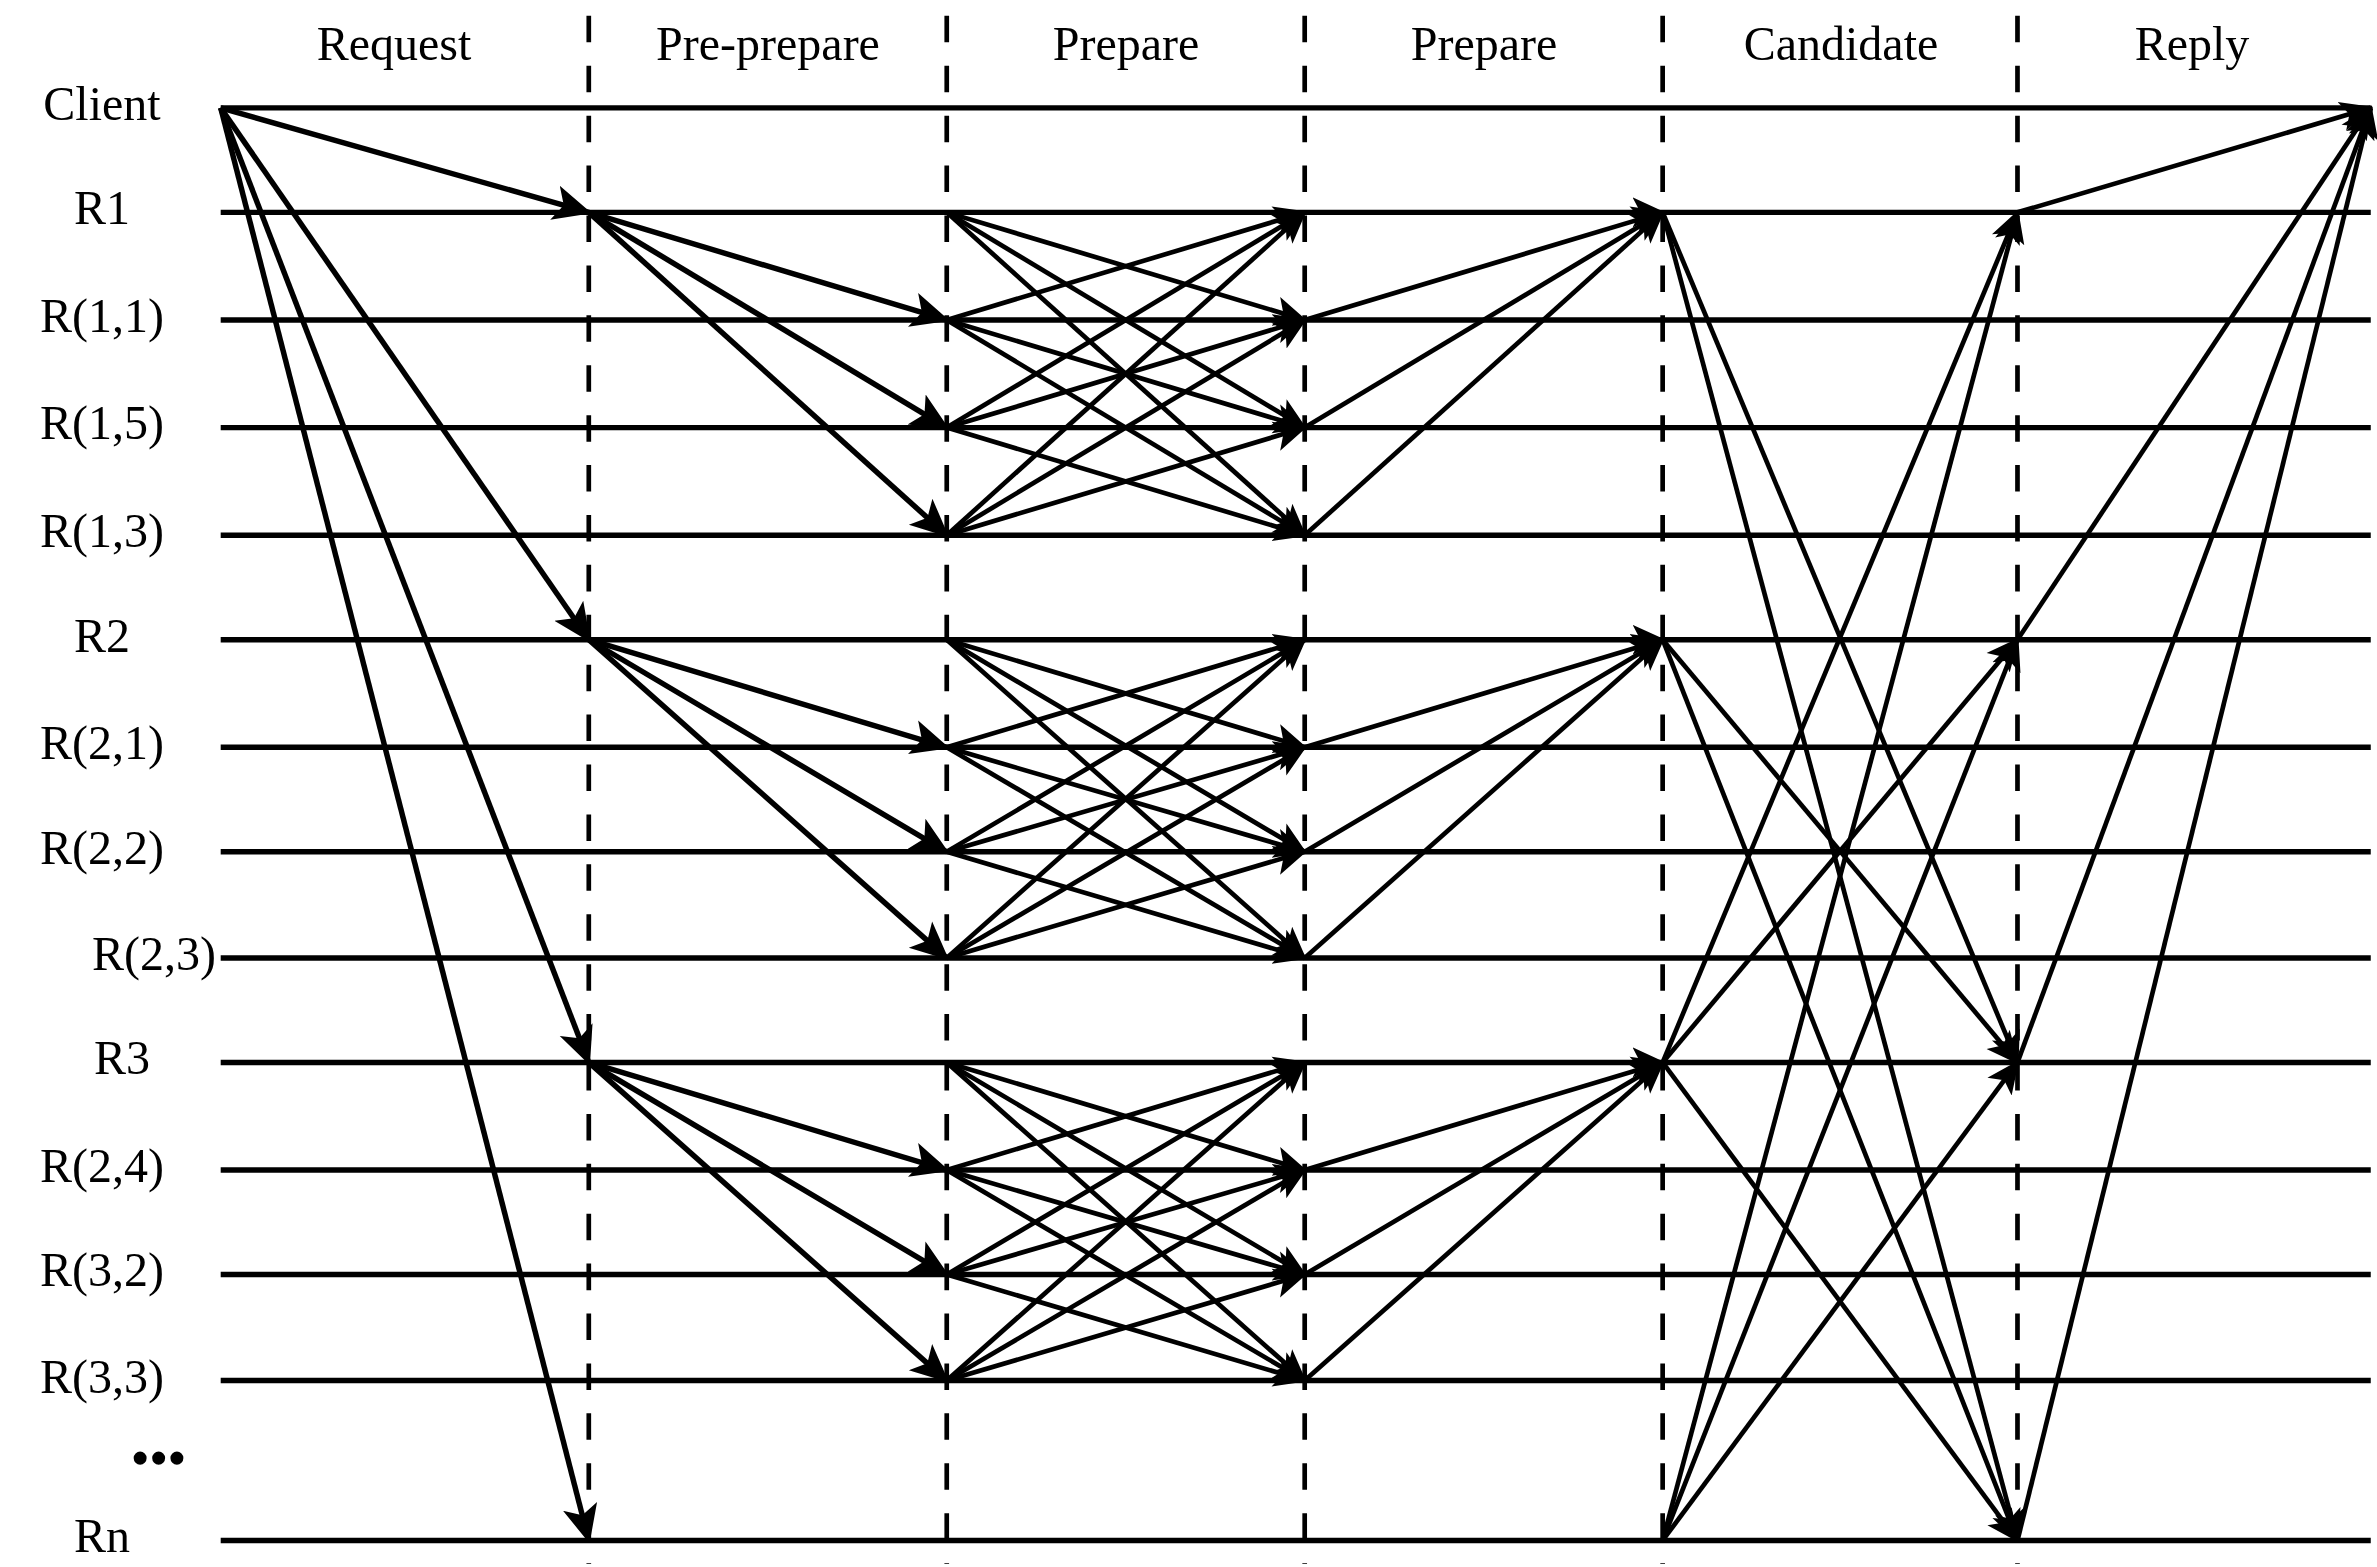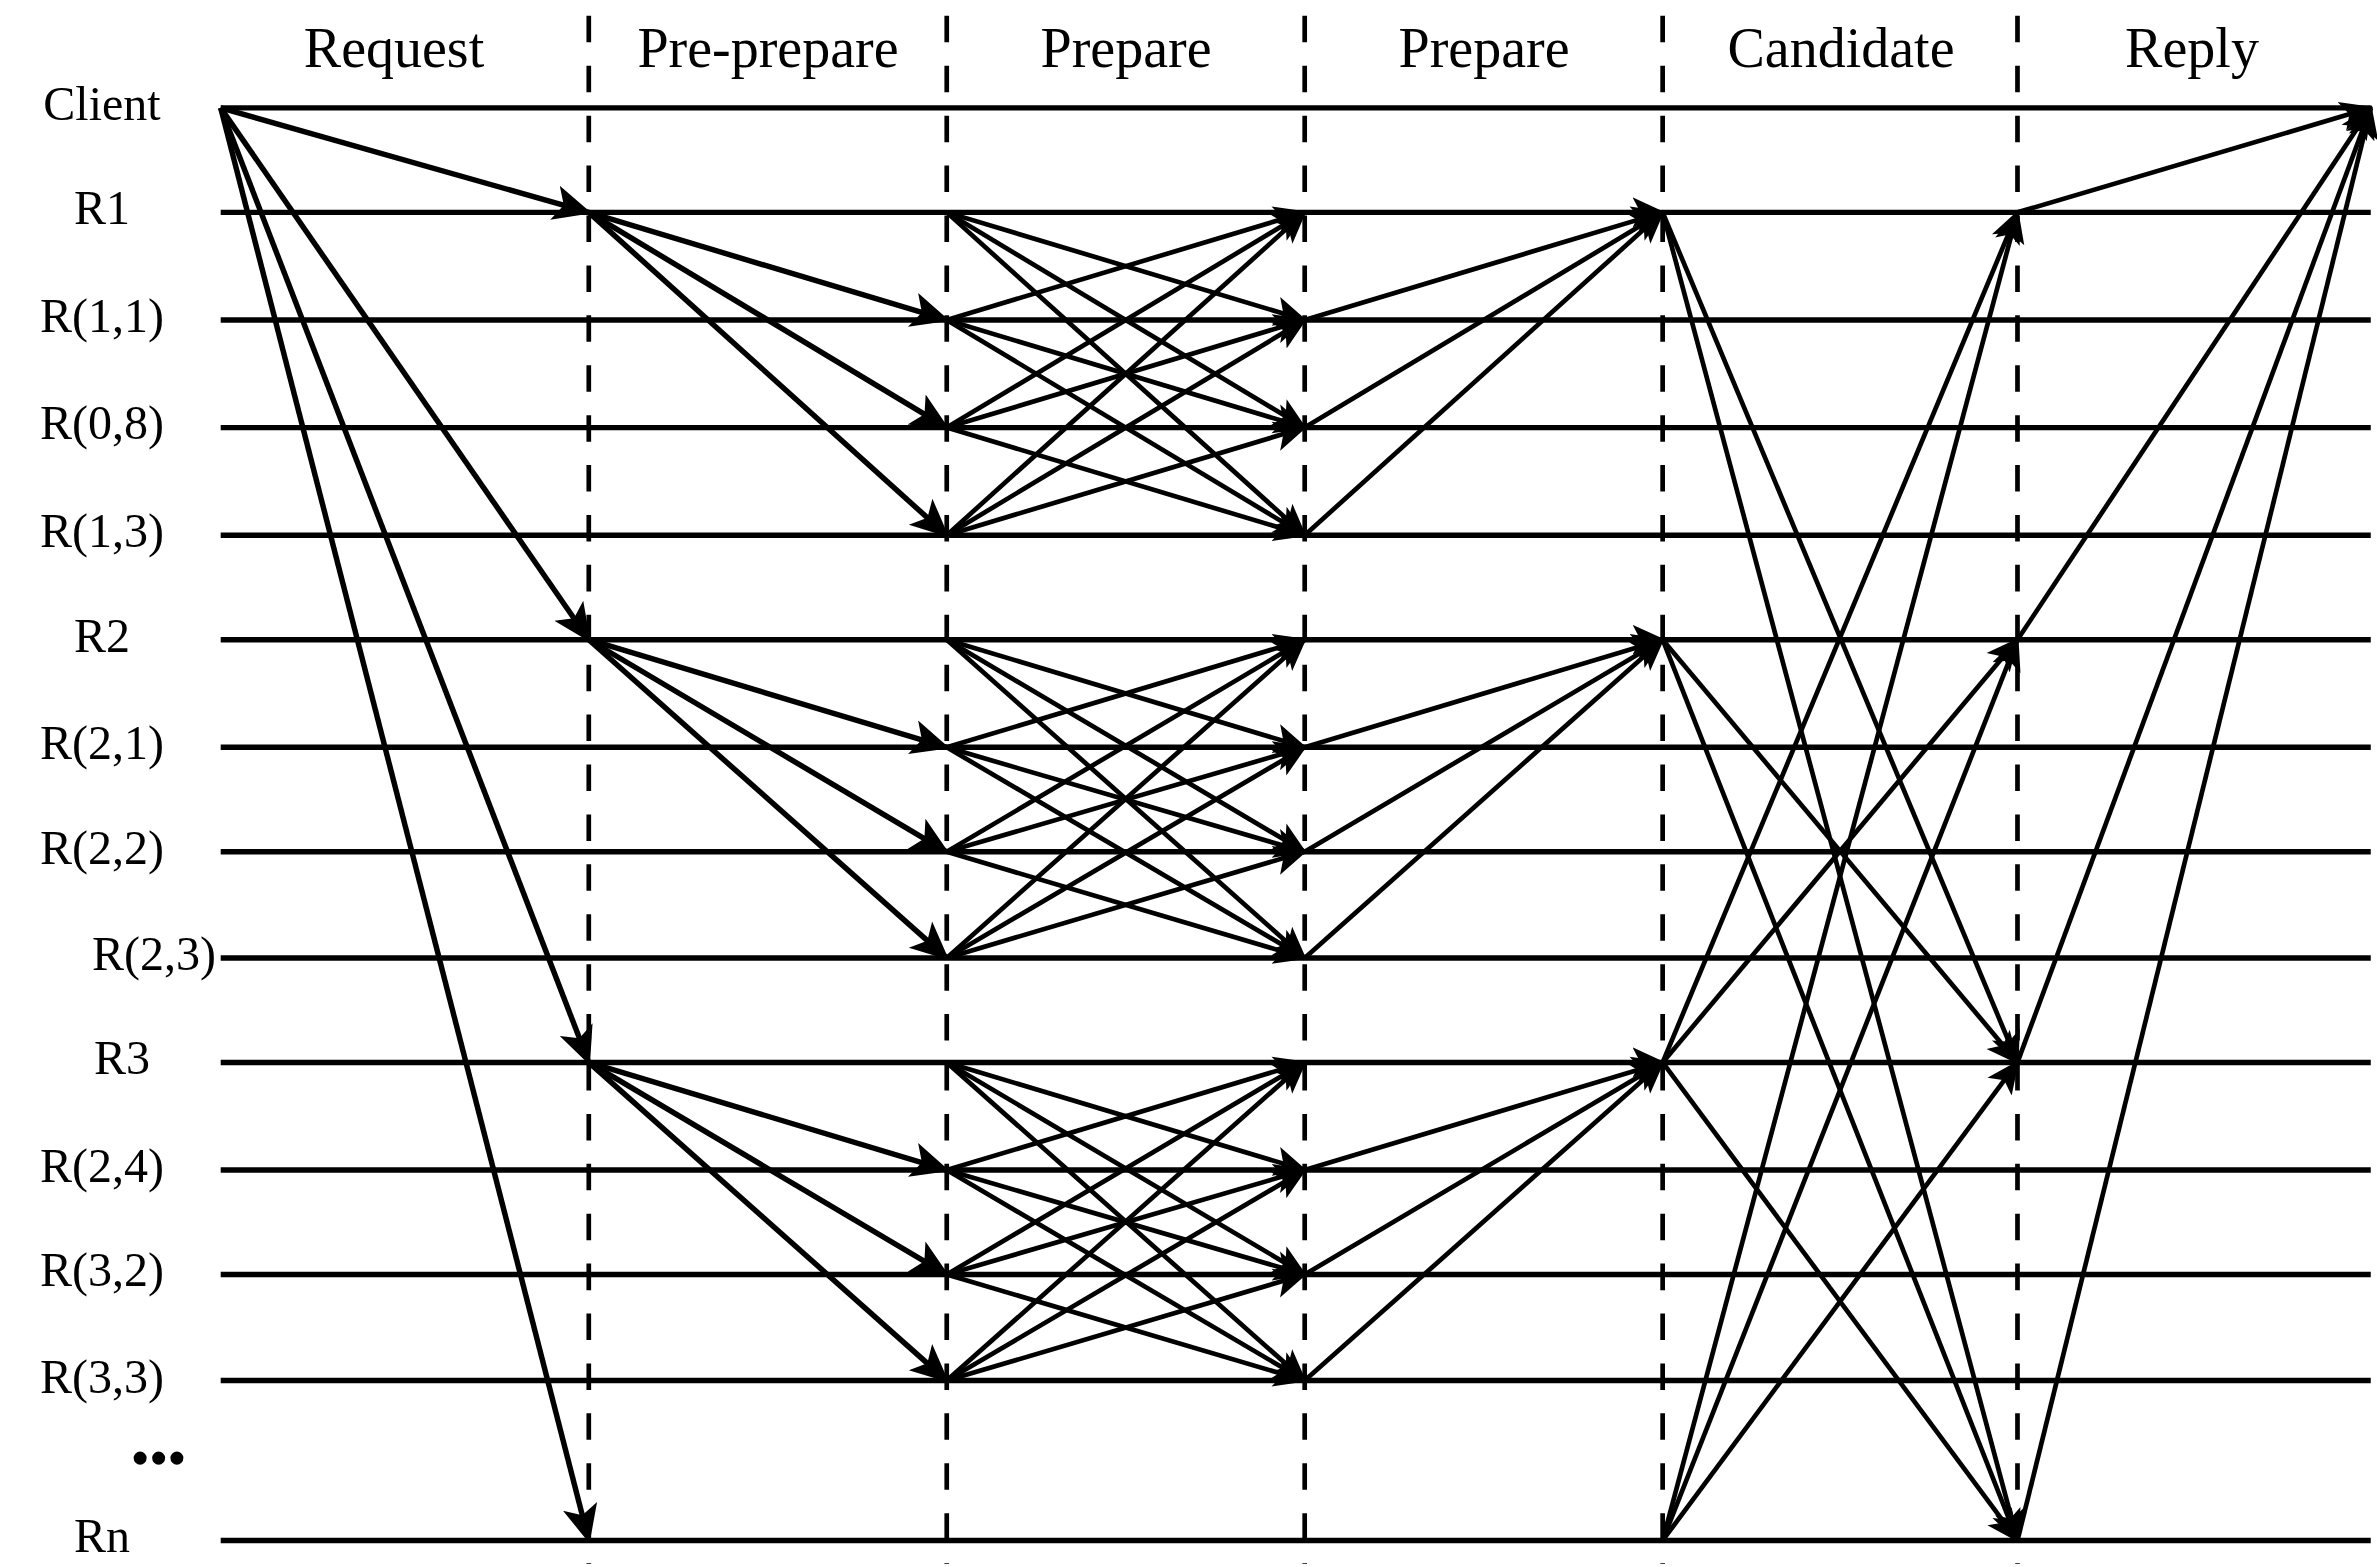--- a/index.html
+++ b/index.html
@@ -1,20 +1,20 @@
 <!DOCTYPE html>
 <html style="font-size:12.5px"><head>
 <meta charset="utf-8">
 <style>
   html,body{margin:0;padding:0;background:#ffffff;}
   body{width:2377px;height:1568px;overflow:hidden;
        font-family:"Liberation Serif","DejaVu Serif",serif;}
   #stage{position:relative;width:2377px;height:1568px;background:#fff;}
   svg.diagram{position:absolute;inset:0;width:2377px;height:1568px;display:block;}
-  .phase-label{position:absolute;text-align:center;font-size:56px;color:#000;
+  .phase-label{position:absolute;text-align:center;font-size:48px;color:#000;
                white-space:nowrap;line-height:1;}
   .row-label{position:absolute;text-align:center;font-size:48px;color:#000;
              white-space:nowrap;line-height:1;}
   .ellipsis-label{position:absolute;text-align:right;font-size:48px;font-weight:700;
                   color:#000;white-space:nowrap;line-height:1;letter-spacing:1.6px;}
 </style>
 </head>
 <body>
 
 <div id="stage">
@@ -133,21 +133,21 @@
       <div class="phase-label" style="left: 892px; top: 20px; width: 468px;">Prepare</div>
       <div class="phase-label" style="left: 1250px; top: 20px; width: 468px;">Prepare</div>
       <div class="phase-label" style="left: 1607px; top: 20px; width: 468px;">Candidate</div>
       <div class="phase-label" style="left: 1958px; top: 20px; width: 468px;">Reply</div>
     </div>
 
   <div id="row-labels">
       <div class="row-label" style="left: 0px; top: 80px; width: 204px;">Client</div>
       <div class="row-label" style="left: 0px; top: 184px; width: 204px;">R1</div>
       <div class="row-label" style="left: 0px; top: 292px; width: 204px;">R(1,1)</div>
-      <div class="row-label" style="left: 0px; top: 399px; width: 204px;">R(0,8)</div>
+      <div class="row-label" style="left: 0px; top: 399px; width: 204px;">R(1,5)</div>
       <div class="row-label" style="left: 0px; top: 507px; width: 204px;">R(1,3)</div>
       <div class="row-label" style="left: 0px; top: 612px; width: 204px;">R2</div>
       <div class="row-label" style="left: 0px; top: 719px; width: 204px;">R(2,1)</div>
       <div class="row-label" style="left: 0px; top: 824px; width: 204px;">R(2,2)</div>
       <div class="row-label" style="left: 11px; top: 930px; width: 204px; margin-left: 41px;">R(2,3)</div>
       <div class="row-label" style="left: 0px; top: 1034px; width: 204px; padding-left: 20px;">R3</div>
       <div class="row-label" style="left: 0px; top: 1142px; width: 204px;">R(2,4)</div>
       <div class="row-label" style="left: 0px; top: 1246px; width: 204px;">R(3,2)</div>
       <div class="row-label" style="left: 0px; top: 1353px; width: 204px;">R(3,3)</div>
       <div class="row-label" style="left: 0px; top: 1512px; width: 204px;">Rn</div>

